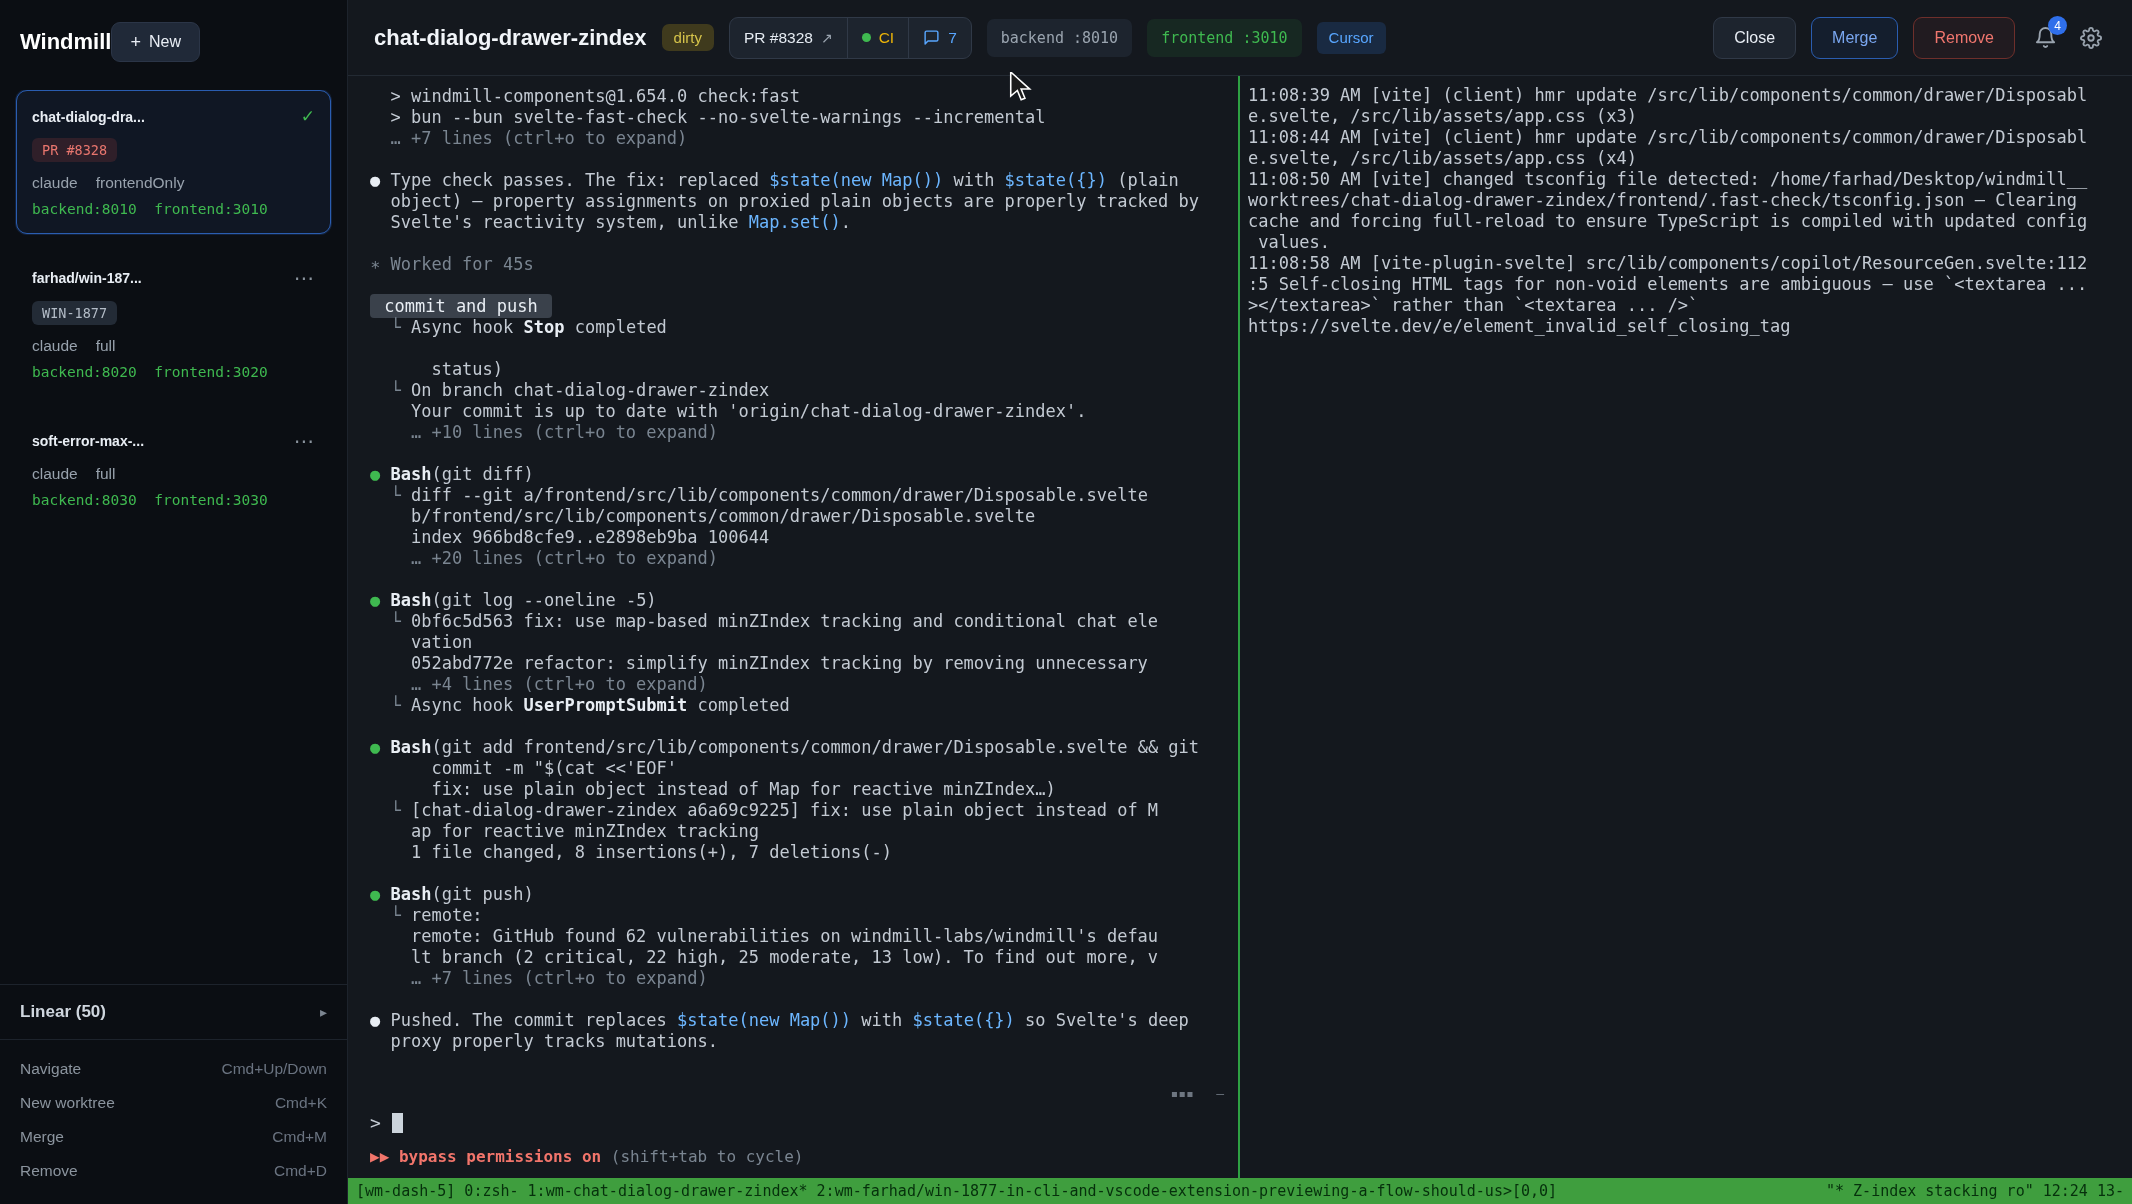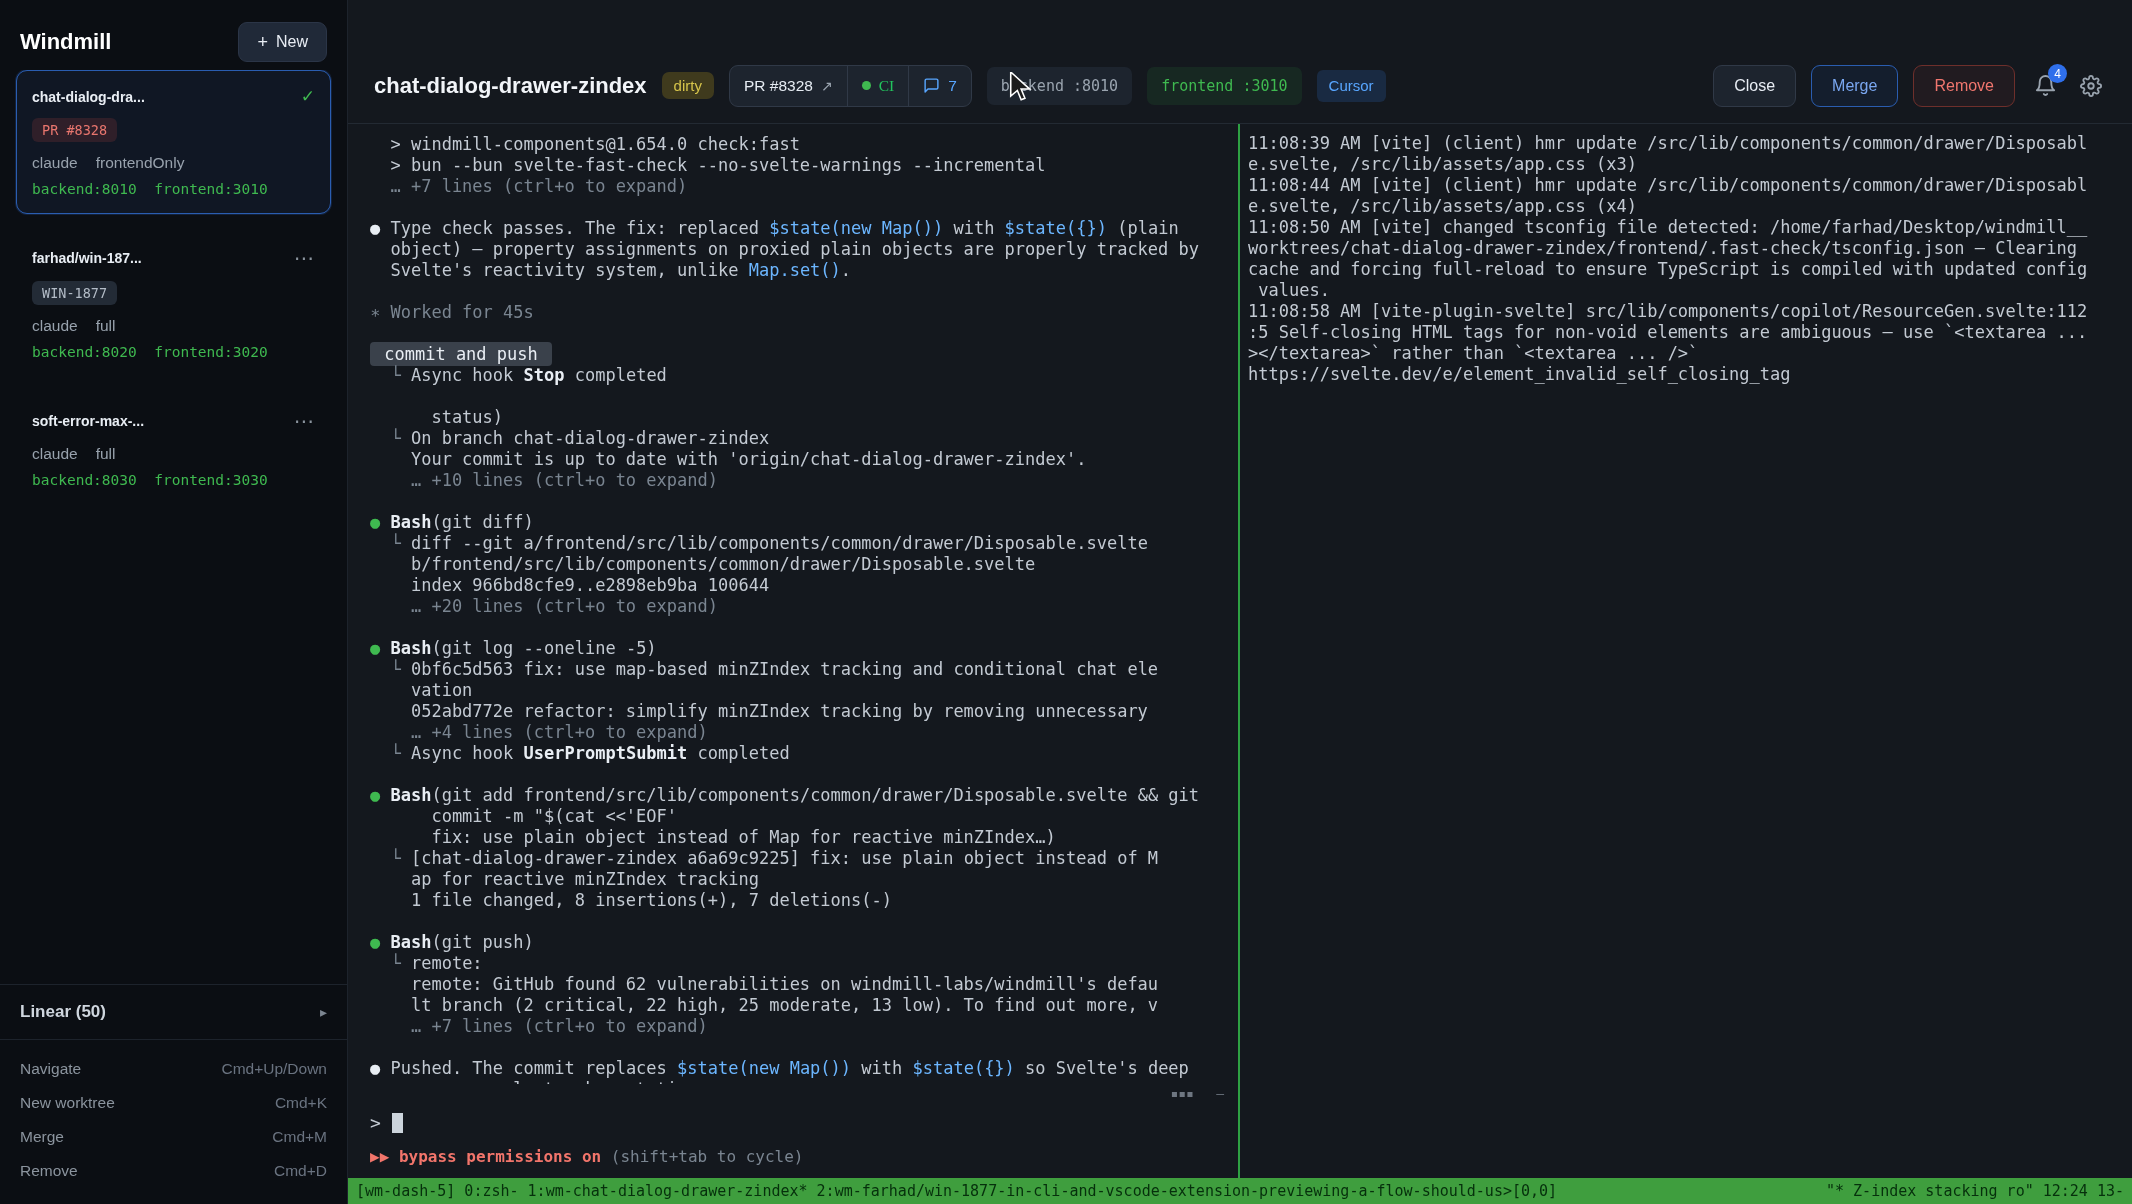--- a/index.html
+++ b/index.html
@@ -11,21 +11,21 @@
     position:relative;
   }
   .app { display:flex; width:100%; height:100%; }
 
   
   .sidebar {
     width:348px; flex:none; background:#0b0e13;
     border-right:1px solid #1d232c;
     display:flex; flex-direction:column;
   }
-  .sb-header { display:flex; align-items:center; justify-content:space-between; padding:22px 20px 8px; }
+  .sb-header { display:flex; align-items:center; justify-content:flex-start; padding:22px 20px 28px; }
   .sb-title { color:#ffffff; font-size:22px; font-weight:700; }
   .btn-new {
     background:#202938; color:#e8edf4; border:1px solid #2b3547;
     font-size:16px; padding:10px 18px; border-radius:9px;
     display:flex; align-items:center; gap:8px; cursor:pointer;
     font-family:inherit;
   }
   .btn-new .plus { font-size:18px; line-height:1; color:#e8edf4; }
   .sb-list { flex:1; overflow:hidden; padding:0 16px; }
   .wt-card { border:1px solid transparent; border-radius:11px; padding:15px 15px 16px; margin-bottom:16px; }
@@ -51,35 +51,35 @@
   .sb-linear .chev { color:#7d8691; font-size:14px; }
   .sb-shortcuts { padding:12px 20px 16px; border-top:1px solid #1d232c; }
   .sc-row { display:flex; justify-content:space-between; padding:8px 0; font-size:15.5px; }
   .sc-label { color:#8b949e; }
   .sc-keys { color:#6a7380; }
 
   
   .main { flex:1; display:flex; flex-direction:column; min-width:0; }
   .header {
     height:76px; flex:none; display:flex; align-items:center; gap:15px;
-    padding:0 26px; border-bottom:1px solid #232a33; background:#14181e;margin-top:48px;
+    padding:0 26px; border-bottom:1px solid #232a33; background:#14181e;
   }
   .h-title { color:#f2f5f9; font-size:22px; font-weight:700; white-space:nowrap; }
   .badge-dirty {
     background:#3f3a1d; color:#d6c44b; font-size:15px; padding:5px 12px; border-radius:7px;
   }
   .pr-group {
     display:flex; align-items:stretch; background:#1d242e; border:1px solid #303947;
     border-radius:9px; height:42px; overflow:hidden;
   }
   .pr-seg { display:flex; align-items:center; gap:8px; padding:0 14px; font-size:15.5px; color:#e6ecf3; cursor:pointer; }
   .pr-seg + .pr-seg { border-left:1px solid #303947; }
   .pr-seg .ext { color:#9aa4af; font-size:14px; }
   .ci-dot { width:9px; height:9px; border-radius:50%; background:#3fb950; display:inline-block; }
-  .pr-seg.ci span { color:#22c55e;font-family:Liberation Serif, serif; }
+  .pr-seg.ci span { color:#eab308; }
   .pr-seg.comments span { color:#58a6ff; }
   .badge-port {
     background:#1d242e; color:#9aa4af; border-radius:7px; height:38px;
     display:flex; align-items:center; padding:0 14px;
     font:15px "DejaVu Sans Mono",monospace; white-space:pre; cursor:pointer;
   }
   .badge-port.green { background:rgba(46,160,67,.12); color:#3fb950; }
   .badge-cursor {
     background:rgba(56,139,253,.16); color:#58a6ff; border-radius:6px; height:32px;
     display:flex; align-items:center; padding:0 12px; font-size:15px; cursor:pointer;

